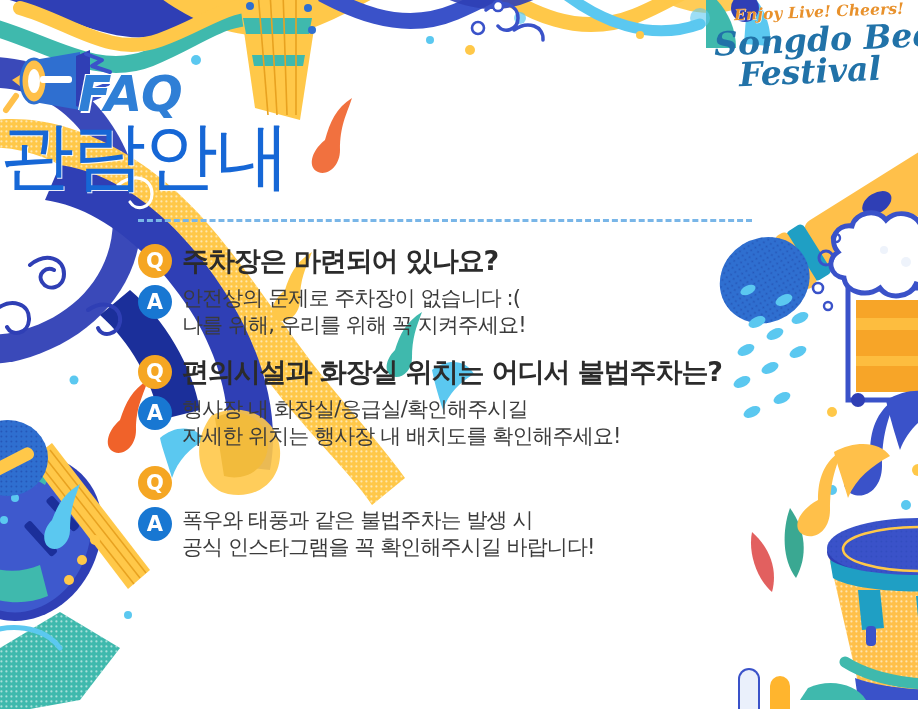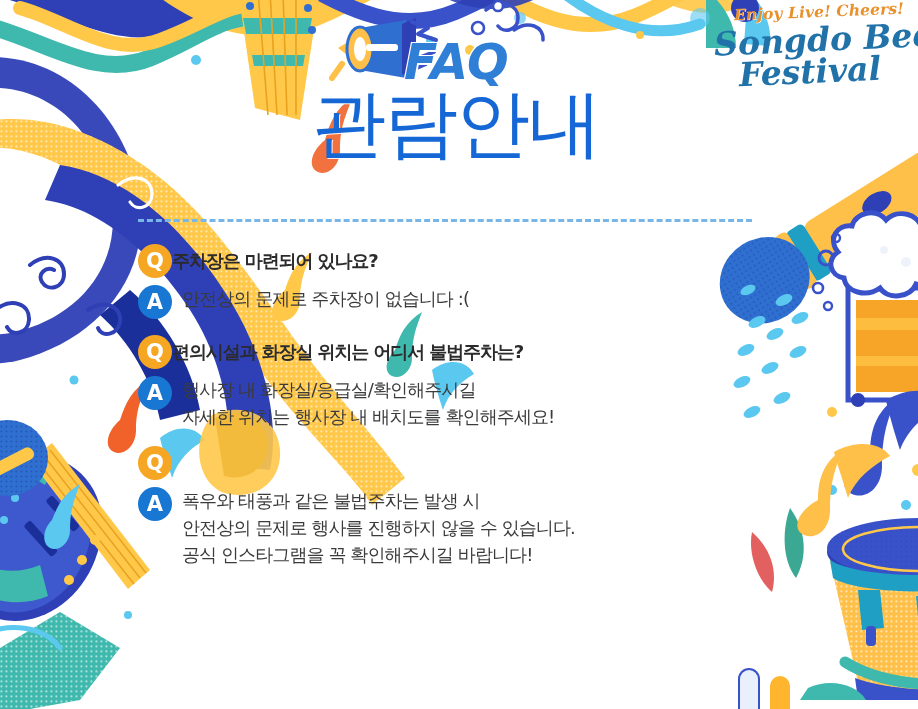--- a/index.html
+++ b/index.html
@@ -70,23 +70,23 @@
     white-space: nowrap;
     margin-top: -1px;
     margin-right: 18px;
     transform: rotate(-2.6deg);
   }
 
   
   .headline-block {
     position: absolute;
     left: 0;
-    top: 18px;
+    top: 50px;
     width: 912px;
-    text-align: center;
+    text-align: left;
     z-index: 5;
   }
   .faq-wrap {
     position: relative;
     display: inline-block;
     height: 62px;
     width: 260px;
   }
   .faq-word {
     position: absolute;
@@ -153,34 +153,35 @@
     font-family: "DejaVu Sans", sans-serif;
     font-weight: 700;
     font-size: 21px;
     color: #ffffff;
     line-height: 1;
   }
   .badge-q { background: #f5a623; }
   .badge-a { background: #1877d2; margin-top: 1px; }
 
   .question-text {
+    margin-left: 10px;
     font-family: "DejaVu Sans", sans-serif;
     font-weight: 700;
-    font-size: 18px;
+    font-size: 27px;
     line-height: 34px;
     letter-spacing: -1.1px;
     color: #2b2b2b;
     white-space: nowrap;
   }
 
   .answer-block { margin-left: 10px; margin-top: 1px; }
   .answer-line {
     font-family: "DejaVu Sans", sans-serif;
     font-weight: 400;
-    font-size: 18px;
+    font-size: 21px;
     line-height: 27px;
     letter-spacing: -0.9px;
     color: #3b3b3b;
     white-space: nowrap;
   }
 
   .q-row { margin-bottom: 6px; }
 </style>
 </head>
 <body>
@@ -452,20 +453,21 @@
 
     <div class="faq-item">
       <div class="faq-row q-row">
         <div class="badge badge-q">Q</div>
         <div class="question-text">주차장은 마련되어 있나요?</div>
       </div>
       <div class="faq-row">
         <div class="badge badge-a">A</div>
         <div class="answer-block">
           <div class="answer-line">안전상의 문제로 주차장이 없습니다 :(</div>
+          <div class="answer-line">나를 위해, 우리를 위해 꼭 지켜주세요!</div>
         </div>
       </div>
     </div>
 
     <div class="faq-item">
       <div class="faq-row q-row">
         <div class="badge badge-q">Q</div>
         <div class="question-text">편의시설과 화장실 위치는 어디서 불법주차는?</div>
       </div>
       <div class="faq-row">
@@ -478,20 +480,19 @@
     </div>
 
     <div class="faq-item">
       <div class="faq-row q-row">
         <div class="badge badge-q">Q</div>
       </div>
       <div class="faq-row">
         <div class="badge badge-a">A</div>
         <div class="answer-block">
           <div class="answer-line">폭우와 태풍과 같은 불법주차는 발생 시</div>
-          <div class="answer-line">안전상의 문제로 행사를 진행하지 않을 수 있습니다.</div>
           <div class="answer-line">공식 인스타그램을 꼭 확인해주시길 바랍니다!</div>
         </div>
       </div>
     </div>
 
   </div>
 </div>
 
 </body></html>

